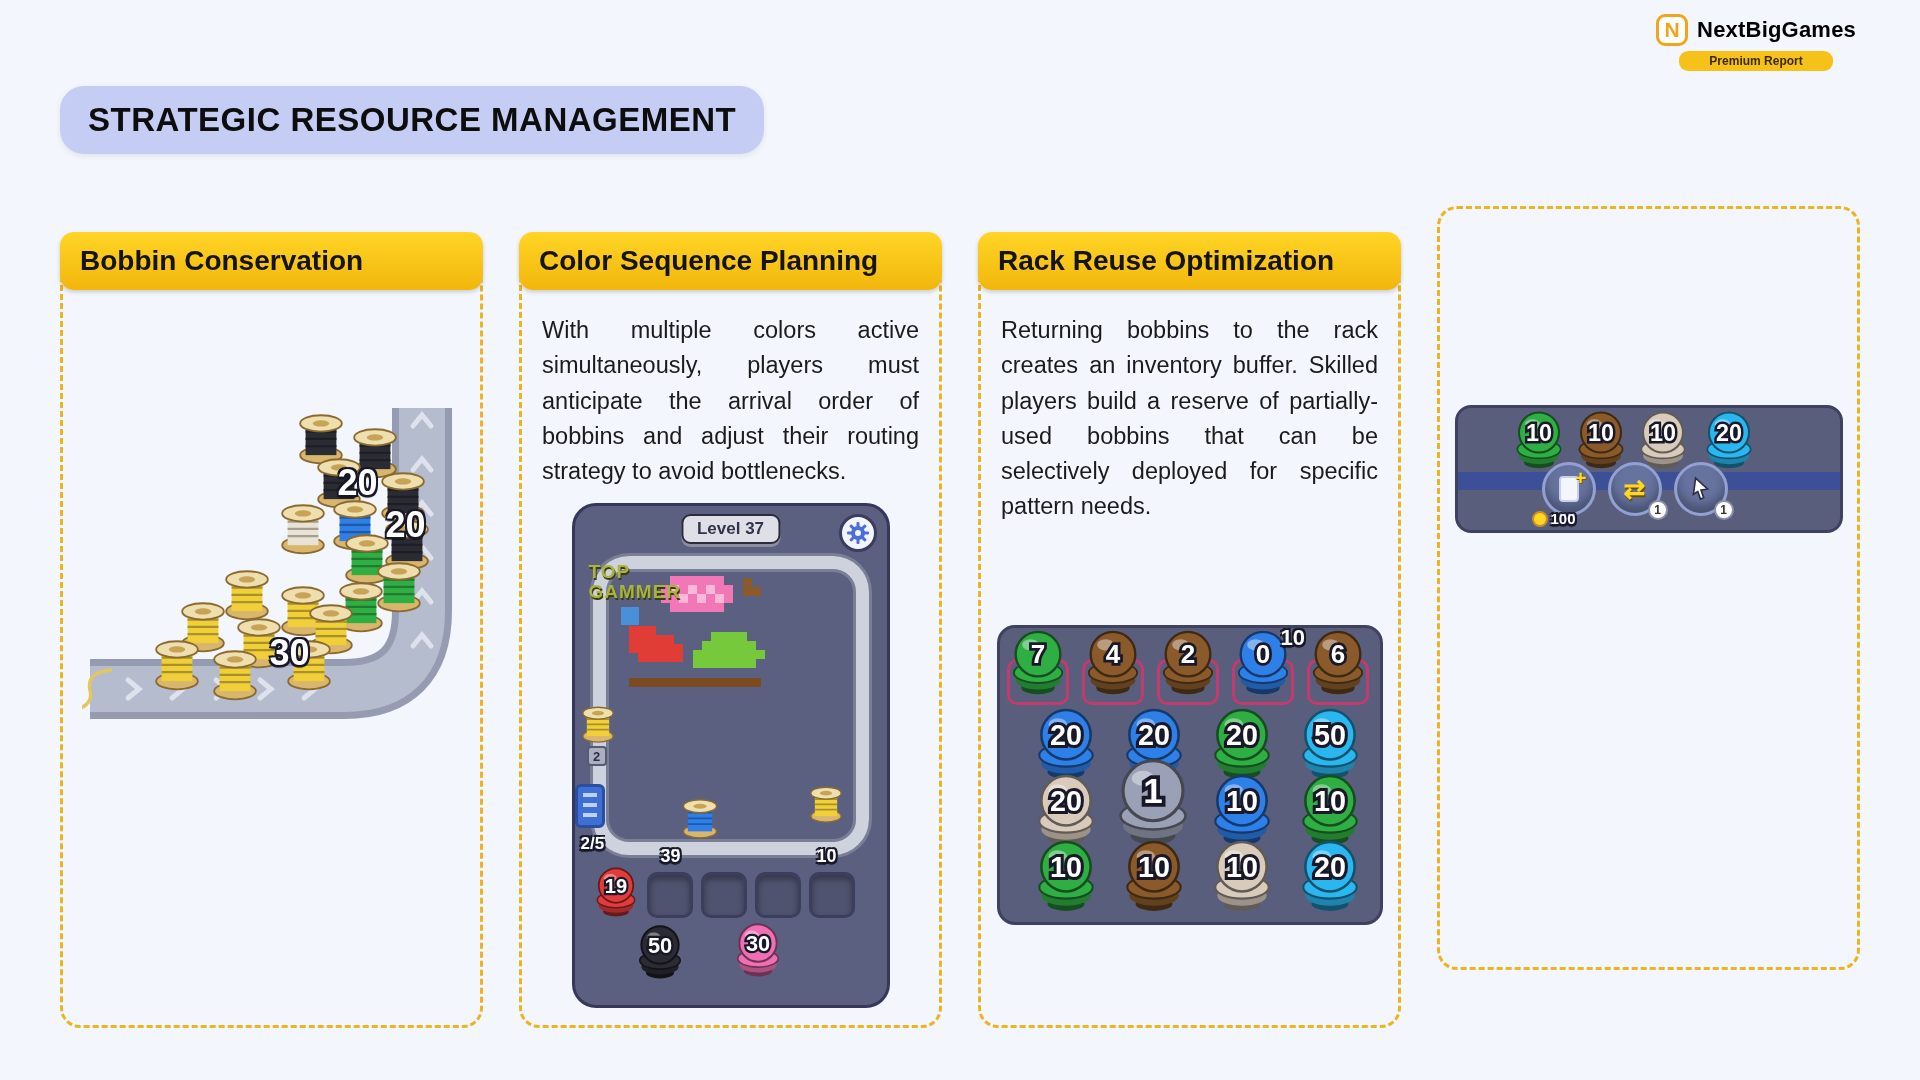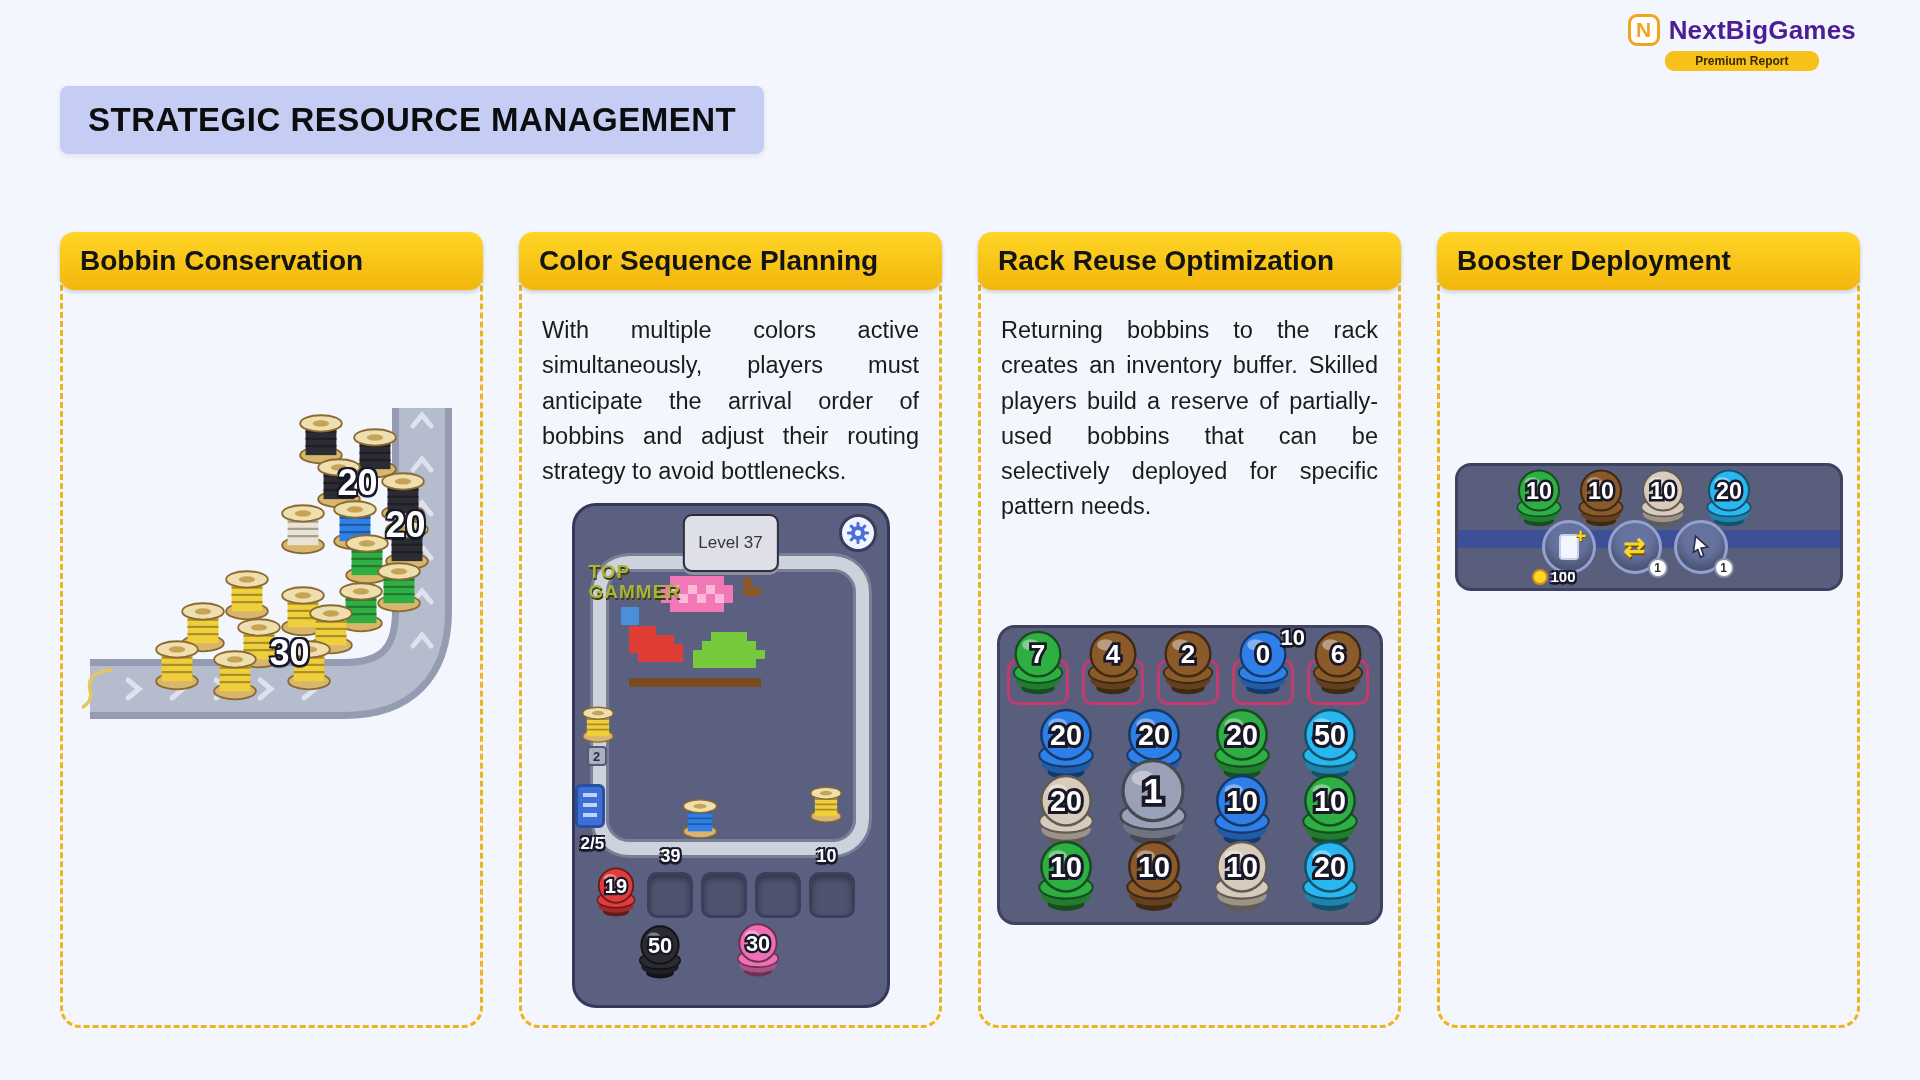--- a/index.html
+++ b/index.html
@@ -2,24 +2,24 @@
 <html><head>
 <meta charset="utf-8">
 <style>
   *{margin:0;padding:0;box-sizing:border-box}
   html,body{width:1920px;height:1080px}
   body{background:#f3f6fc;font-family:"Liberation Sans",sans-serif;position:relative;overflow:hidden}
 
   .brand{position:absolute;top:14px;right:64px;display:flex;flex-direction:column;align-items:center;z-index:10}
   .brand-row{display:flex;align-items:center;gap:9px}
   .brand-logo{width:32px;height:32px;border:3px solid #f2a51c;border-radius:9px;background:#fff;color:#f2a51c;font-weight:bold;font-size:21px;display:flex;align-items:center;justify-content:center}
-  .brand-name{font-size:26px;font-weight:bold;color:#4c1d95;letter-spacing:.2px}
+  .brand-name{font-size:22px;font-weight:bold;color:#000000;letter-spacing:.2px}
   .brand-badge{margin-top:5px;background:#f6c21a;border-radius:9px;padding:3px 30px;font-size:12px;font-weight:bold;color:#3a2a00}
 
-  .page-title{position:absolute;top:86px;left:60px;background:#c5cdf4;border-radius:8px;padding:15px 28px;font-size:33px;font-weight:bold;color:#0d0d0d;letter-spacing:.5px;box-shadow:0 2px 6px rgba(0,0,0,.08)}
+  .page-title{position:absolute;top:86px;left:60px;background:#c5cdf4;border-radius:24px;padding:15px 28px;font-size:33px;font-weight:bold;color:#0d0d0d;letter-spacing:.5px;box-shadow:0 2px 6px rgba(0,0,0,.08)}
 
   .cards{position:absolute;left:60px;right:60px;top:232px;display:grid;grid-template-columns:repeat(4,1fr);gap:36px}
   .card{position:relative}
   .card-header{position:relative;z-index:2;background:linear-gradient(#ffd526,#f2b60c);border-radius:14px;padding:13px 20px;font-size:28px;font-weight:bold;color:#141414;box-shadow:0 2px 4px rgba(0,0,0,.18)}
   .card-box{border:3px dashed #edb41e;border-radius:20px;margin-top:-26px;padding:46px 14px 16px;height:764px;position:relative}
   .card-text{font-size:23.5px;line-height:1.5;color:#1b1b1b;text-align:justify;padding:0 6px}
 
   .art{position:relative}
   .art-conservation{width:380px;height:332px;margin:95px auto 0}
   .art-sequence{width:318px;height:505px;margin:14px auto 0}
@@ -197,21 +197,21 @@
     </div>
   </section>
 
   <section class="card">
     <header class="card-header">Color Sequence Planning</header>
     <div class="card-box">
       <p class="card-text">With multiple colors active simultaneously, players must anticipate the arrival order of bobbins and adjust their routing strategy to avoid bottlenecks.</p>
       <div class="art art-sequence" id="art-sequence">
           <div style="position: absolute; inset: 0px; background: rgb(91, 95, 128); border: 3px solid rgb(53, 56, 90); border-radius: 24px; overflow: hidden;">
             <div style="position: absolute; inset: 50px 18px 150px; border: 13px solid rgb(205, 210, 221); border-radius: 36px; box-shadow: rgb(121, 127, 148) 0px 0px 0px 3px, rgb(121, 127, 148) 0px 0px 0px 3px inset;"></div>
-            <div style="position: absolute; top: 8px; left: 50%; transform: translateX(-50%); background: rgb(223, 223, 232); border: 2px solid rgb(44, 44, 62); border-radius: 9px; padding: 17px 14px; font-size: 17px; font-weight: normal; color: rgb(51, 51, 74); box-shadow: rgb(142, 142, 160) 0px 3px 0px; z-index: 5;">Level 37</div>
+            <div style="position: absolute; top: 8px; left: 50%; transform: translateX(-50%); background: rgb(223, 223, 232); border: 2px solid rgb(44, 44, 62); border-radius: 9px; padding: 3px 14px; font-size: 17px; font-weight: bold; color: rgb(51, 51, 74); box-shadow: rgb(142, 142, 160) 0px 3px 0px; z-index: 5;">Level 37</div>
             <div style="position: absolute; top: 8px; right: 10px; width: 38px; height: 38px; border-radius: 50%; background: rgb(242, 245, 255); border: 3px solid rgb(58, 61, 94); display: flex; align-items: center; justify-content: center; z-index: 5;">
               <svg width="24" height="24" viewBox="0 0 24 24">
                 <rect x="10.5" y="1" width="3" height="6" rx="1" fill="#4a6fd8" transform="rotate(0 12 12)"></rect>
                 <rect x="10.5" y="1" width="3" height="6" rx="1" fill="#4a6fd8" transform="rotate(45 12 12)"></rect>
                 <rect x="10.5" y="1" width="3" height="6" rx="1" fill="#4a6fd8" transform="rotate(90 12 12)"></rect>
                 <rect x="10.5" y="1" width="3" height="6" rx="1" fill="#4a6fd8" transform="rotate(135 12 12)"></rect>
                 <rect x="10.5" y="1" width="3" height="6" rx="1" fill="#4a6fd8" transform="rotate(180 12 12)"></rect>
                 <rect x="10.5" y="1" width="3" height="6" rx="1" fill="#4a6fd8" transform="rotate(225 12 12)"></rect>
                 <rect x="10.5" y="1" width="3" height="6" rx="1" fill="#4a6fd8" transform="rotate(270 12 12)"></rect>
                 <rect x="10.5" y="1" width="3" height="6" rx="1" fill="#4a6fd8" transform="rotate(315 12 12)"></rect>
@@ -528,21 +528,20 @@
       <ellipse cx="32" cy="47" rx="26" ry="11" fill="#2ab7f0" stroke="#13526c" stroke-width="2"></ellipse>
       <circle cx="32" cy="27" r="24" fill="#2ab7f0" stroke="#13526c" stroke-width="2.5"></circle>
       <ellipse cx="24" cy="17" rx="9" ry="6" fill="#ffffff" opacity="0.4"></ellipse>
       <text x="32" y="37" text-anchor="middle" font-family="Liberation Sans,sans-serif" font-size="28" font-weight="bold" fill="#ffffff" stroke="#181828" stroke-width="6" paint-order="stroke">20</text>
     </svg></div>
         </div>
     </div>
   </section>
 
   <section class="card">
-    <header class="card-header">Booster Deployment</header>
     <div class="card-box">
       <div class="art art-booster" id="art-booster">
           <div style="position: absolute; inset: 0px; background: rgb(90, 94, 125); border: 3px solid rgb(62, 65, 96); border-radius: 16px; overflow: hidden;">
             <div style="position: absolute; left: 0px; right: 0px; top: 64px; height: 18px; background: rgb(61, 79, 151);"></div>
             <div style="position: absolute; left: 54px; top: 2px; width: 54px; height: 60px; z-index: 3;"><svg viewBox="0 0 64 72" width="100%" height="100%">
       <ellipse cx="32" cy="63" rx="18" ry="7" fill="#154e1f"></ellipse>
       <ellipse cx="32" cy="55" rx="24" ry="10" fill="#227d31"></ellipse>
       <ellipse cx="32" cy="47" rx="26" ry="11" fill="#2fae44" stroke="#154e1f" stroke-width="2"></ellipse>
       <circle cx="32" cy="27" r="24" fill="#2fae44" stroke="#154e1f" stroke-width="2.5"></circle>
       <ellipse cx="24" cy="17" rx="9" ry="6" fill="#ffffff" opacity="0.4"></ellipse>

